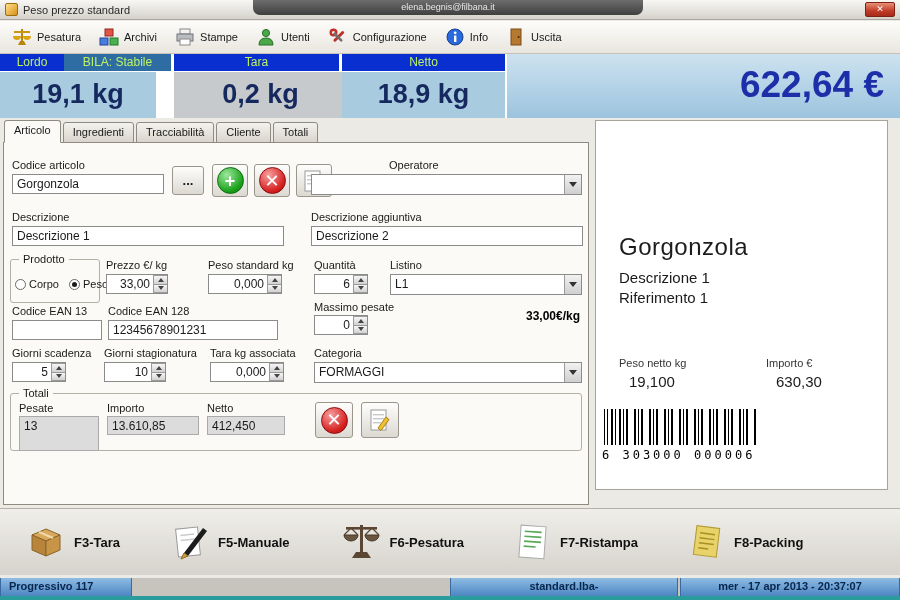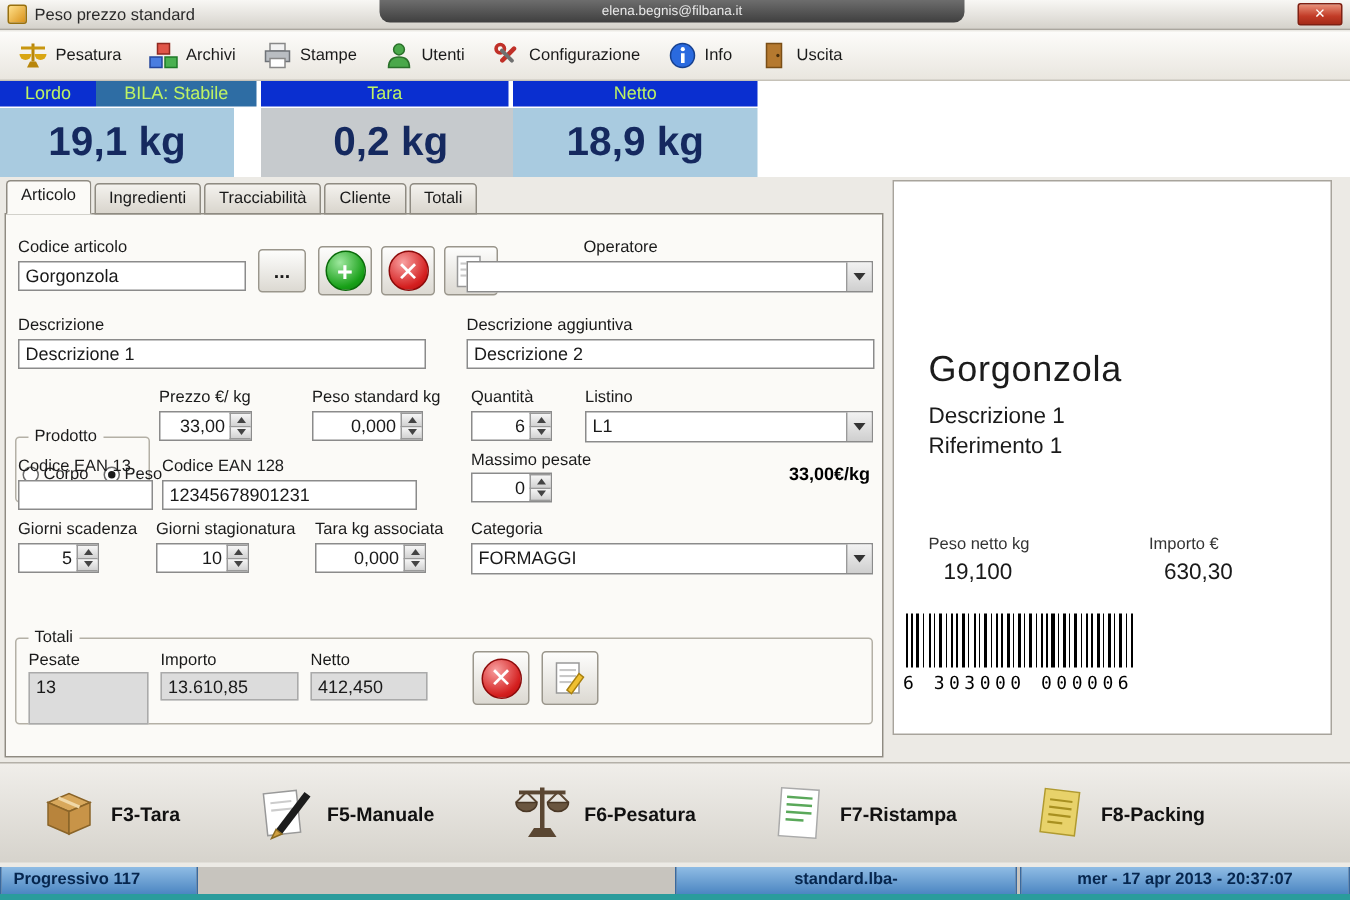--- a/index.html
+++ b/index.html
@@ -63,21 +63,21 @@
     display:flex; align-items:center; justify-content:center; }
   .tri-dn2 { width:0;height:0;border-left:4px solid transparent;border-right:4px solid transparent;border-top:5px solid #333; }
 
   .sqbtn { position:absolute; background:linear-gradient(#fdfdfc,#dcd9d2); border:1px solid #9a968c;
     border-radius:3px; display:flex; align-items:center; justify-content:center; cursor:pointer; }
   .cir { width:27px; height:27px; border-radius:50%; color:#fff; font-size:18px; font-weight:bold;
     display:flex; align-items:center; justify-content:center; line-height:1; }
   .cir.green { background:radial-gradient(circle at 35% 28%,#9fe89f,#18a018 68%,#0c7a0c); border:1px solid #0a6a0a; }
   .cir.red   { background:radial-gradient(circle at 35% 28%,#f8a0a0,#d41f1f 68%,#a80e0e); border:1px solid #8c0a0a; }
 
-  .grp { position:absolute; border:1px solid #b4b0a6; border-radius:3px;margin-top:32px; }
+  .grp { position:absolute; border:1px solid #b4b0a6; border-radius:3px; }
   .grp-lbl { position:absolute; top:-7px; left:8px; background:#fbfaf7; padding:0 4px; font-size:11px; }
   .radio-row { position:absolute; display:flex; gap:10px; align-items:center; }
   .ritem { display:flex; align-items:center; gap:3px; font-size:11px; cursor:pointer; }
   .rdot { width:11px; height:11px; border-radius:50%; border:1px solid #6a6a6a; background:#fff; position:relative; }
   .rdot.sel::after { content:""; position:absolute; left:2px; top:2px; width:5px; height:5px; border-radius:50%; background:#1a1a1a; }
   .rednote { position:absolute; color:#000000; font-weight:bold; font-size:12px; }
 
   
   #preview { position:absolute; left:595px; top:120px; width:293px; height:370px;
     background:#fff; border:1px solid #a8a49c; }
@@ -177,20 +177,21 @@
   </div>
 
   <div id="weights">
     <div class="whdr" style="left:0;width:64px;background:#0a2fd0;">Lordo</div>
     <div class="whdr" style="left:64px;width:107px;background:#2e6da4;">BILA: Stabile</div>
     <div class="whdr" style="left:174px;width:165px;background:#0a2fd0;">Tara</div>
     <div class="whdr" style="left:342px;width:163px;background:#0a2fd0;">Netto</div>
     <div class="wval" style="left:0;width:156px;background:#a9cbe0;">19,1 kg</div>
     <div class="wval" style="left:174px;width:173px;background:#c6cacd;">0,2 kg</div>
     <div class="wval" style="left:342px;width:163px;background:#a9cbe0;">18,9 kg</div>
+    <div id="pricepanel">622,64 €</div>
   </div>
 
   <div id="tabs">
     <div class="tab active">Articolo</div>
     <div class="tab">Ingredienti</div>
     <div class="tab">Tracciabilità</div>
     <div class="tab">Cliente</div>
     <div class="tab">Totali</div>
   </div>
 

